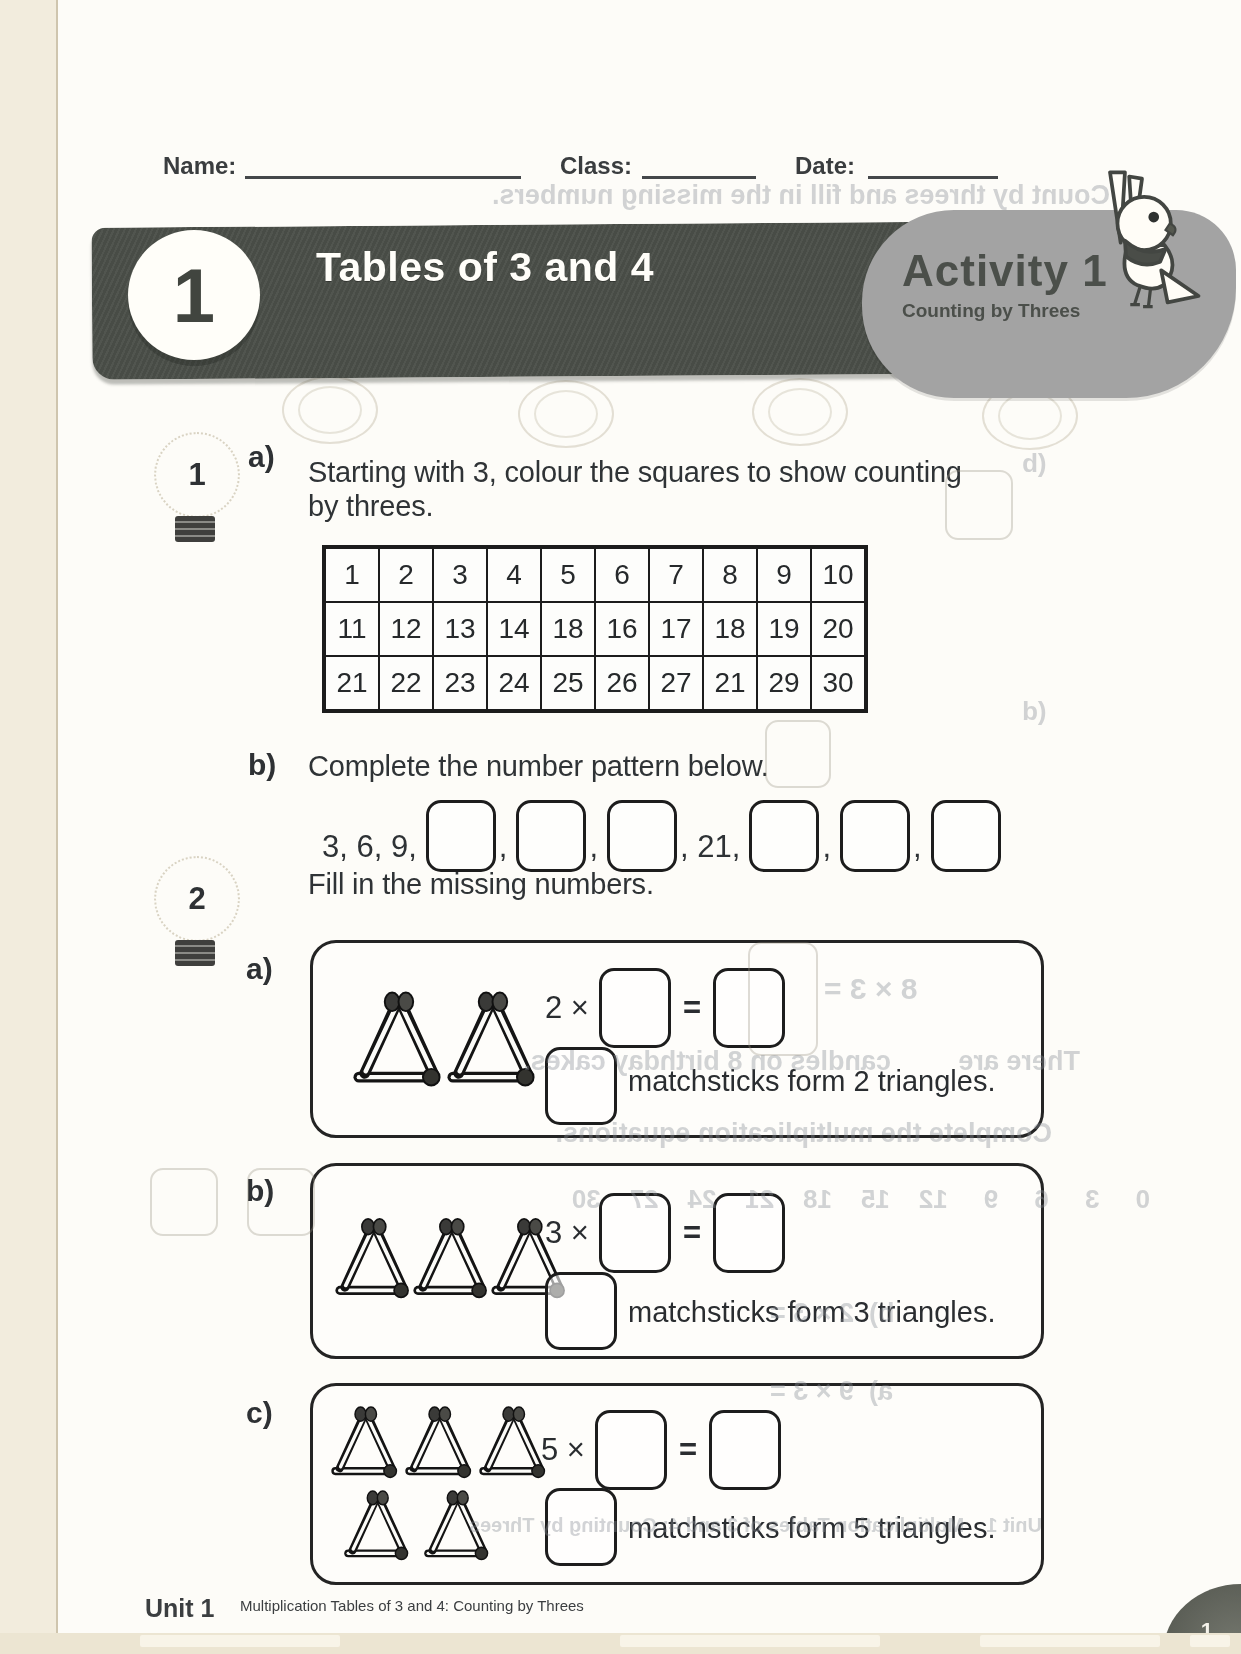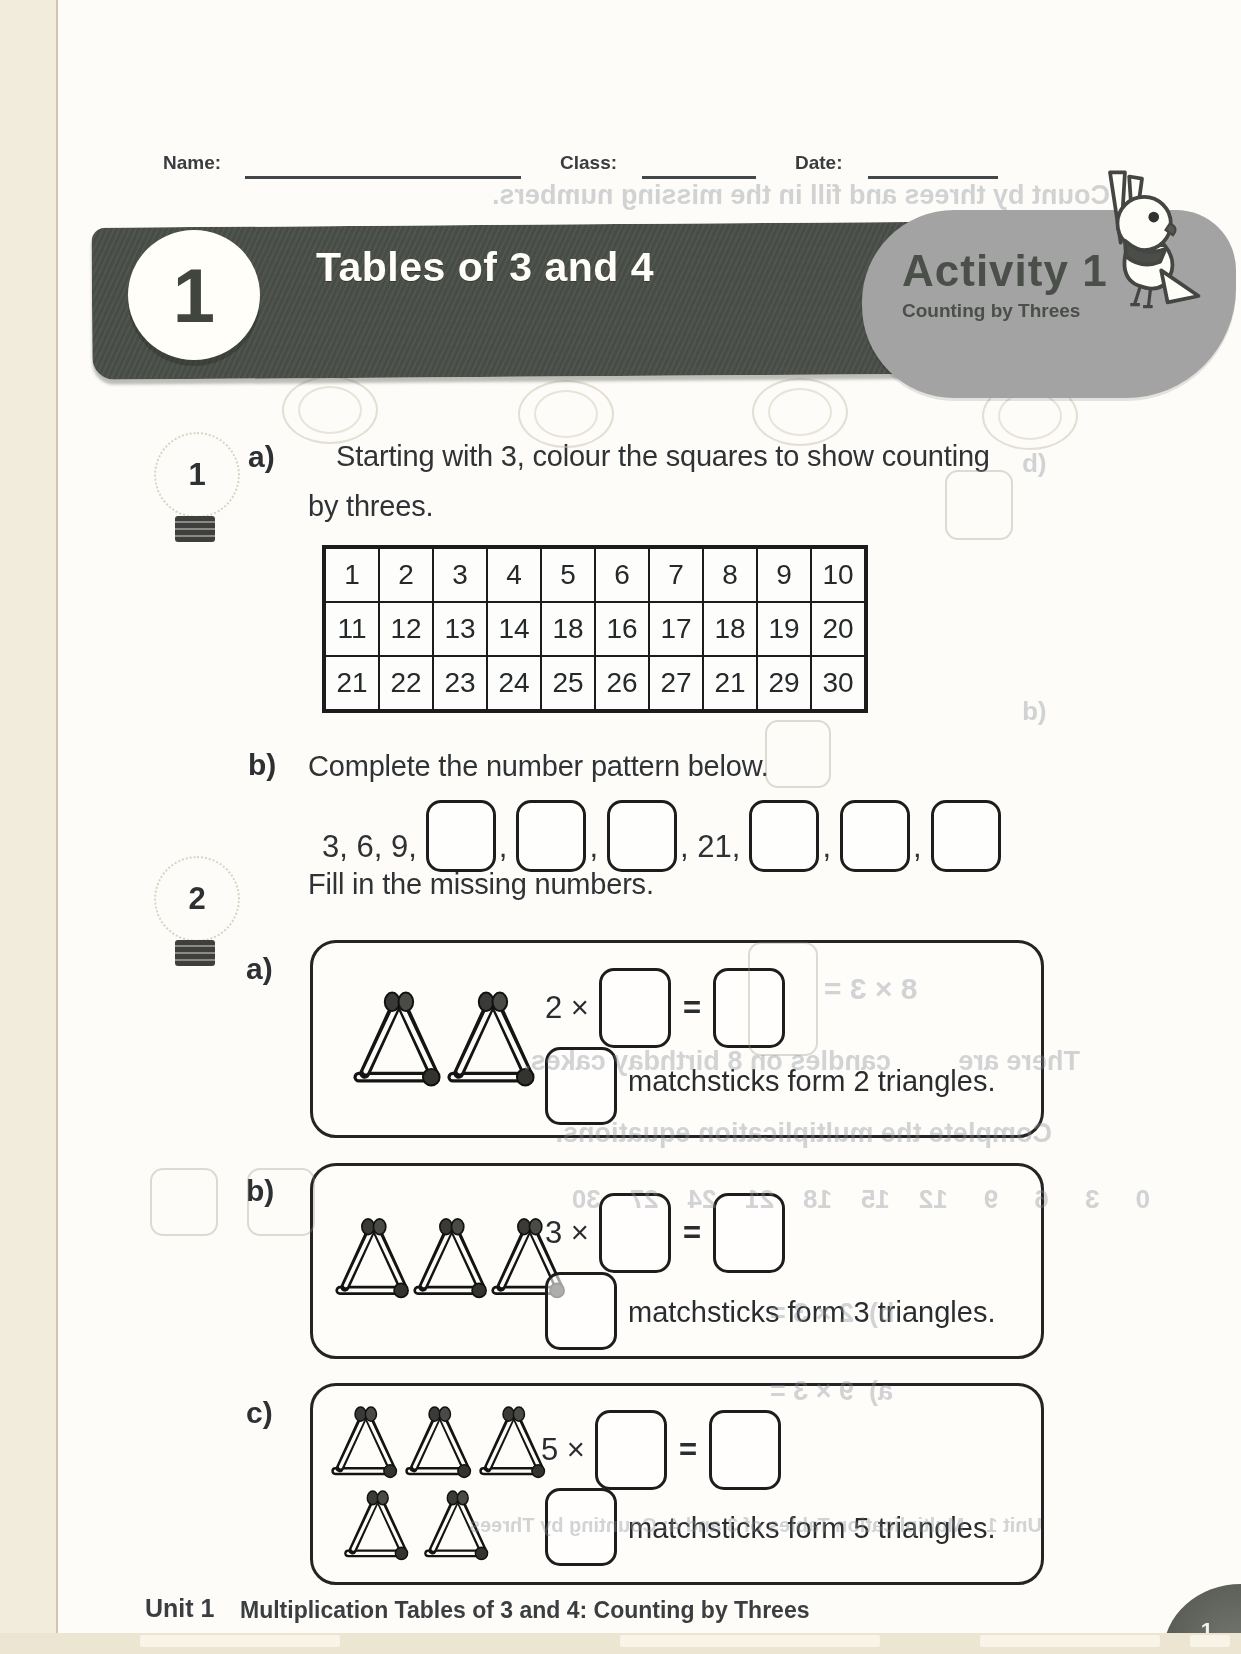--- a/index.html
+++ b/index.html
@@ -4,21 +4,21 @@
 <style>
   html,body{margin:0;padding:0;background:#e8e4d8;}
   .page{position:relative;width:1241px;height:1654px;background:#fdfcf8;overflow:hidden;
         font-family:"Liberation Sans",sans-serif;color:#33373a;}
   
   .scan-left{position:absolute;left:0;top:0;width:56px;height:1654px;background:#f2ecdd;border-right:2px solid #cfc5ae;}
   .scan-bottom{position:absolute;left:0;top:1633px;width:1241px;height:21px;background:#ece5d2;}
   .scan-bottom .seg{position:absolute;top:2px;height:12px;background:#f8f4e8;border-radius:2px;}
   
   .hdr{position:absolute;top:152px;left:0;width:1241px;height:40px;}
-  .hdr .lbl{position:absolute;font-weight:bold;font-size:19px;color:#3a3d3f;}
+  .hdr .lbl{position:absolute;font-weight:bold;font-size:24px;color:#3a3d3f;}
   .hdr .line{position:absolute;border-bottom:3px solid #44474a;height:24px;}
   
   .band{position:absolute;left:92px;top:224px;width:1078px;height:152px;background:#484c46;
         border-radius:14px 48px 44px 22px;transform:rotate(-0.4deg);
         box-shadow:0 5px 3px rgba(70,72,66,.35);
         background-image:repeating-linear-gradient(115deg,rgba(255,255,255,.05) 0 2px,transparent 2px 5px);z-index:2;}
   .unit-circle{position:absolute;left:128px;top:230px;width:132px;height:130px;border-radius:50%;
         background:#fffef9;box-shadow:0 6px 0 rgba(20,22,18,.25);z-index:3;
         display:flex;align-items:center;justify-content:center;}
   .unit-circle span{font-size:76px;font-weight:bold;color:#41453f;}
@@ -56,21 +56,21 @@
   .ansbox{position:absolute;width:66px;height:72px;border:3px solid #1d1d1d;border-radius:15px;background:rgba(255,255,255,.6);}
   .caption{position:absolute;font-size:29px;color:#2a2d30;}
   .tri-row{position:absolute;display:flex;align-items:flex-end;}
   .tri-row svg{display:block;}
   .p0 .tri-top svg{width:90px;height:98px;margin-right:4px;}
   .p1 .tri-top svg{width:76px;height:94px;margin-right:2px;}
   .p2 .tri-top svg{width:72px;height:74px;margin-right:2px;}
   .p2 .tri-bottom svg{width:72px;height:72px;margin-right:8px;}
   
   .footer-unit{position:absolute;left:145px;top:1594px;font-size:25px;font-weight:bold;color:#3b3e40;}
-  .footer-title{position:absolute;left:240px;top:1597px;font-size:23px;font-weight:bold;color:#3b3e40;}
+  .footer-title{position:absolute;left:240px;top:1597px;font-size:15px;font-weight:normal;color:#3b3e40;}
   .corner{position:absolute;left:1163px;top:1584px;width:78px;height:70px;
         background:radial-gradient(circle at 95% 95%,#75786f 0%,#5a5d55 75%);
         border-top-left-radius:100% 100%;}
   .corner span{position:absolute;right:28px;bottom:10px;color:#f4f2ea;font-size:22px;font-weight:bold;}
   
   #ghost-layer{position:absolute;inset:0;z-index:1;pointer-events:none;}
   .ghost-text{position:absolute;transform:scaleX(-1);color:rgba(138,142,150,.38);font-weight:bold;white-space:pre;}
   .ghost-box{position:absolute;border:2.5px solid rgba(152,146,130,.32);border-radius:13px;}
   .ghost-circle{position:absolute;width:92px;height:64px;border:2.5px solid rgba(205,199,182,.55);border-radius:50%;}
   .ghost-circle:before{content:"";position:absolute;inset:8px 14px;border:2px solid rgba(205,199,182,.45);border-radius:50%;}
@@ -155,21 +155,21 @@
       <path d="M58 112 l-5 16 m5 0 h-9"></path>
       <path d="M68 113 l-2 17 m4 0 h-9"></path>
     </g>
   </svg>
 
   <div class="bulb" style="left:154px;top:432px;">
     <span class="num">1</span>
   </div>
   <div class="bulb-base" style="left:175px;top:516px;position:absolute;"></div>
   <span class="qlabel" style="left:248px;top:440px;">a)</span>
-  <span class="qtext" style="left:308px;top:440px;margin-left:28px;">Starting with 3, colour the squares to show counting</span>
+  <span class="qtext" style="left:308px;top:456px;">Starting with 3, colour the squares to show counting</span>
   <span class="qtext" style="left:308px;top:490px;">by threes.</span>
 
   <div class="grid">
       <div class="gcell">1</div>
       <div class="gcell">2</div>
       <div class="gcell">3</div>
       <div class="gcell">4</div>
       <div class="gcell">5</div>
       <div class="gcell">6</div>
       <div class="gcell">7</div>

